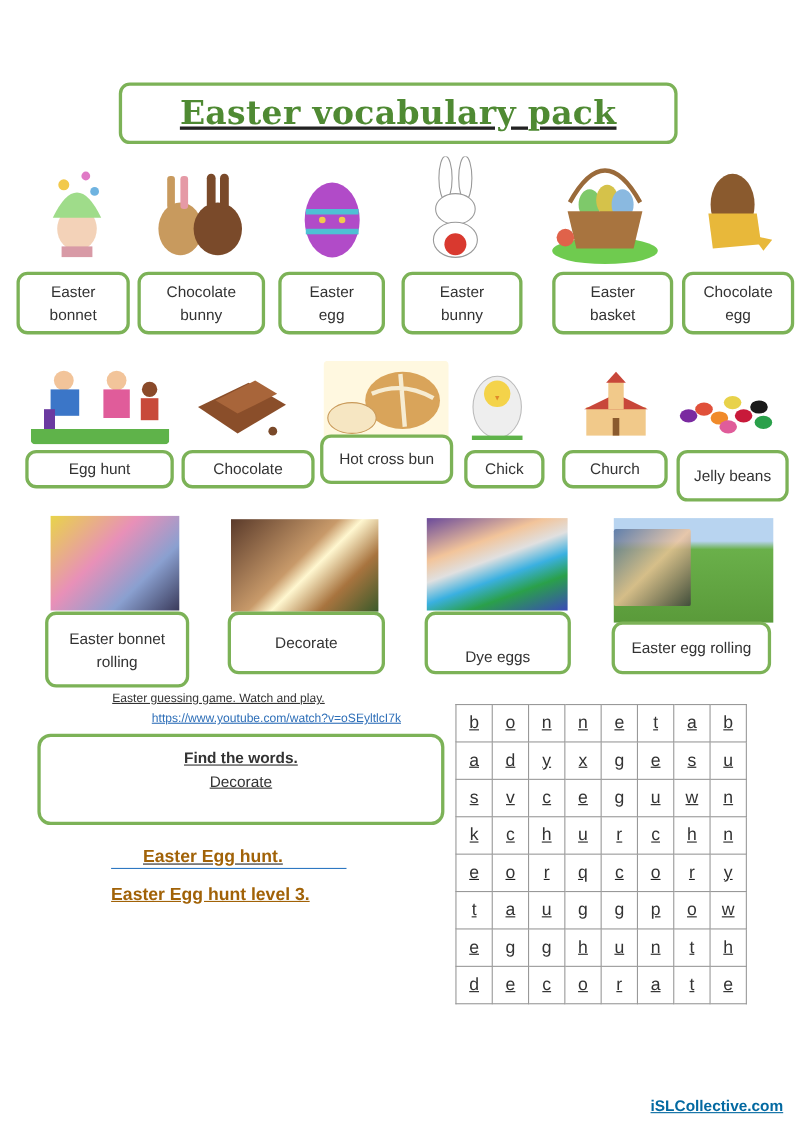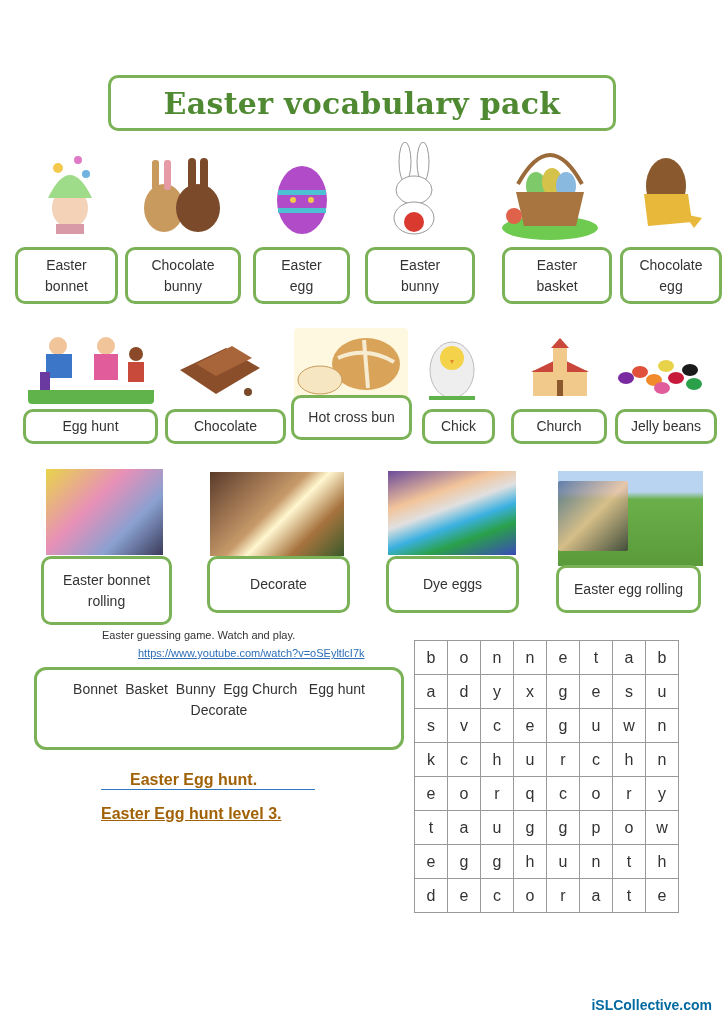--- a/index.html
+++ b/index.html
@@ -1,18 +1,18 @@
 <!DOCTYPE html>
 <html><head>
 <meta charset="utf-8">
 <style>
   * { box-sizing: border-box; margin: 0; padding: 0; }
   body { width: 728px; height: 1030px; background: #ffffff; position: relative; overflow: hidden;
          font-family: "Liberation Sans", sans-serif; color: #222; }
-  .abs { position: absolute; }
+  .abs { position: absolute; text-decoration: underline; }
   .title-box { left: 108px; top: 75px; width: 508px; height: 56px; border: 3px solid #7cb257;
                border-radius: 10px; display: flex; align-items: center; justify-content: center; }
   .title-text { font-family: "DejaVu Serif", serif; font-weight: bold; font-size: 30px; color: #4f8a33; letter-spacing: 0.3px; }
   .label-box { position: absolute; border: 3px solid #7cb257; border-radius: 10px; background: #fff;
                display: flex; align-items: center; justify-content: center; text-align: center;
                font-size: 14px; line-height: 21px; color: #333; padding: 2px; }
   .pic { position: absolute; border-radius: 4px; overflow: hidden; }
   .photo { position: absolute; }
   .grid { left: 414px; top: 640px; border-collapse: collapse; }
   .grid td { width: 33px; height: 34px; border: 1.5px solid #999; text-align: center; font-size: 16px; color: #333; }
@@ -172,49 +172,49 @@
   </div>
 <div class="label-box" style="left:291px;top:395px;width:121px;height:45px;">
     <span>Hot cross bun</span>
   </div>
 <div class="label-box" style="left:422px;top:409px;width:73px;height:35px;">
     <span>Chick</span>
   </div>
 <div class="label-box" style="left:511px;top:409px;width:96px;height:35px;">
     <span>Church</span>
   </div>
-<div class="label-box" style="left:615px;top:409px;width:102px;height:35px;text-align:right;">
+<div class="label-box" style="left:615px;top:409px;width:102px;height:47px;text-align:right;">
     <span>Jelly beans</span>
   </div>
 
 <div class="photo" style="left:46px;top:469px;width:117px;height:86px;background:linear-gradient(135deg,#e8d44a 0%,#e890b8 40%,#8aa0d0 70%,#3a3a5a 100%);"></div>
 <div class="photo" style="left:210px;top:472px;width:134px;height:84px;background:linear-gradient(135deg,#5a3a2a 0%,#c89a6a 45%,#fff7d0 55%,#a8743f 75%,#3a5a2a 100%);"></div>
 <div class="photo" style="left:388px;top:471px;width:128px;height:84px;background:linear-gradient(160deg,#6a4a9a 0%,#f2c49a 30%,#e0e0e0 45%,#3ab0e0 60%,#2aa04a 75%,#3a4ab8 100%);"></div>
 <div class="photo" style="left:558px;top:471px;width:145px;height:95px;background:linear-gradient(180deg,#b8d4f0 0%,#b8d4f0 22%,#6ab04a 30%,#5a9a3a 100%);">
   <div style="position:absolute;left:0;top:10px;width:70px;height:70px;background:linear-gradient(135deg,#4a6a9a,#f2c49a,#3a3a3a);opacity:0.8;border-radius:2px;"></div>
 </div>
 
 <div class="label-box" style="left:41px;top:556px;width:131px;height:69px;">
   <span><span>Easter bonnet</span><br><span>rolling</span></span>
 </div>
 <div class="label-box" style="left:207px;top:556px;width:143px;height:57px;">
     <span>Decorate</span>
   </div>
-<div class="label-box" style="left:386px;top:556px;width:133px;height:57px;">
+<div class="label-box" style="left:386px;top:556px;width:133px;height:57px;align-items:flex-end;">
     <span>Dye eggs</span>
   </div>
 <div class="label-box" style="left:556px;top:565px;width:145px;height:48px;">
     <span>Easter egg rolling</span>
   </div>
 
 <div class="abs small-text" style="left:102px;top:629px;">Easter guessing game. Watch and play.</div>
 <a class="abs small-text link" style="left:102px;top:647px;color:#2e6fb8;padding-left:36px;">https://www.youtube.com/watch?v=oSEyltlcI7k</a>
 
 <div class="abs find-box">
-  <div style="white-space:pre;">Bonnet  Basket  Bunny  Egg Church   Egg hunt</div>
+  <div class="find-title">Find the words.</div>
   <div>Decorate</div>
 </div>
 
 <div class="abs" style="left:101px;top:771px;width:214px;border-bottom:1.5px solid #2e78c2;padding-left:29px;">
   <a class="hunt">Easter Egg hunt.</a>
 </div>
 <a class="abs hunt link" style="left:101px;top:805px;">Easter Egg hunt level 3.</a>
 
 <table class="abs grid">
   <tbody id="ws-body">

